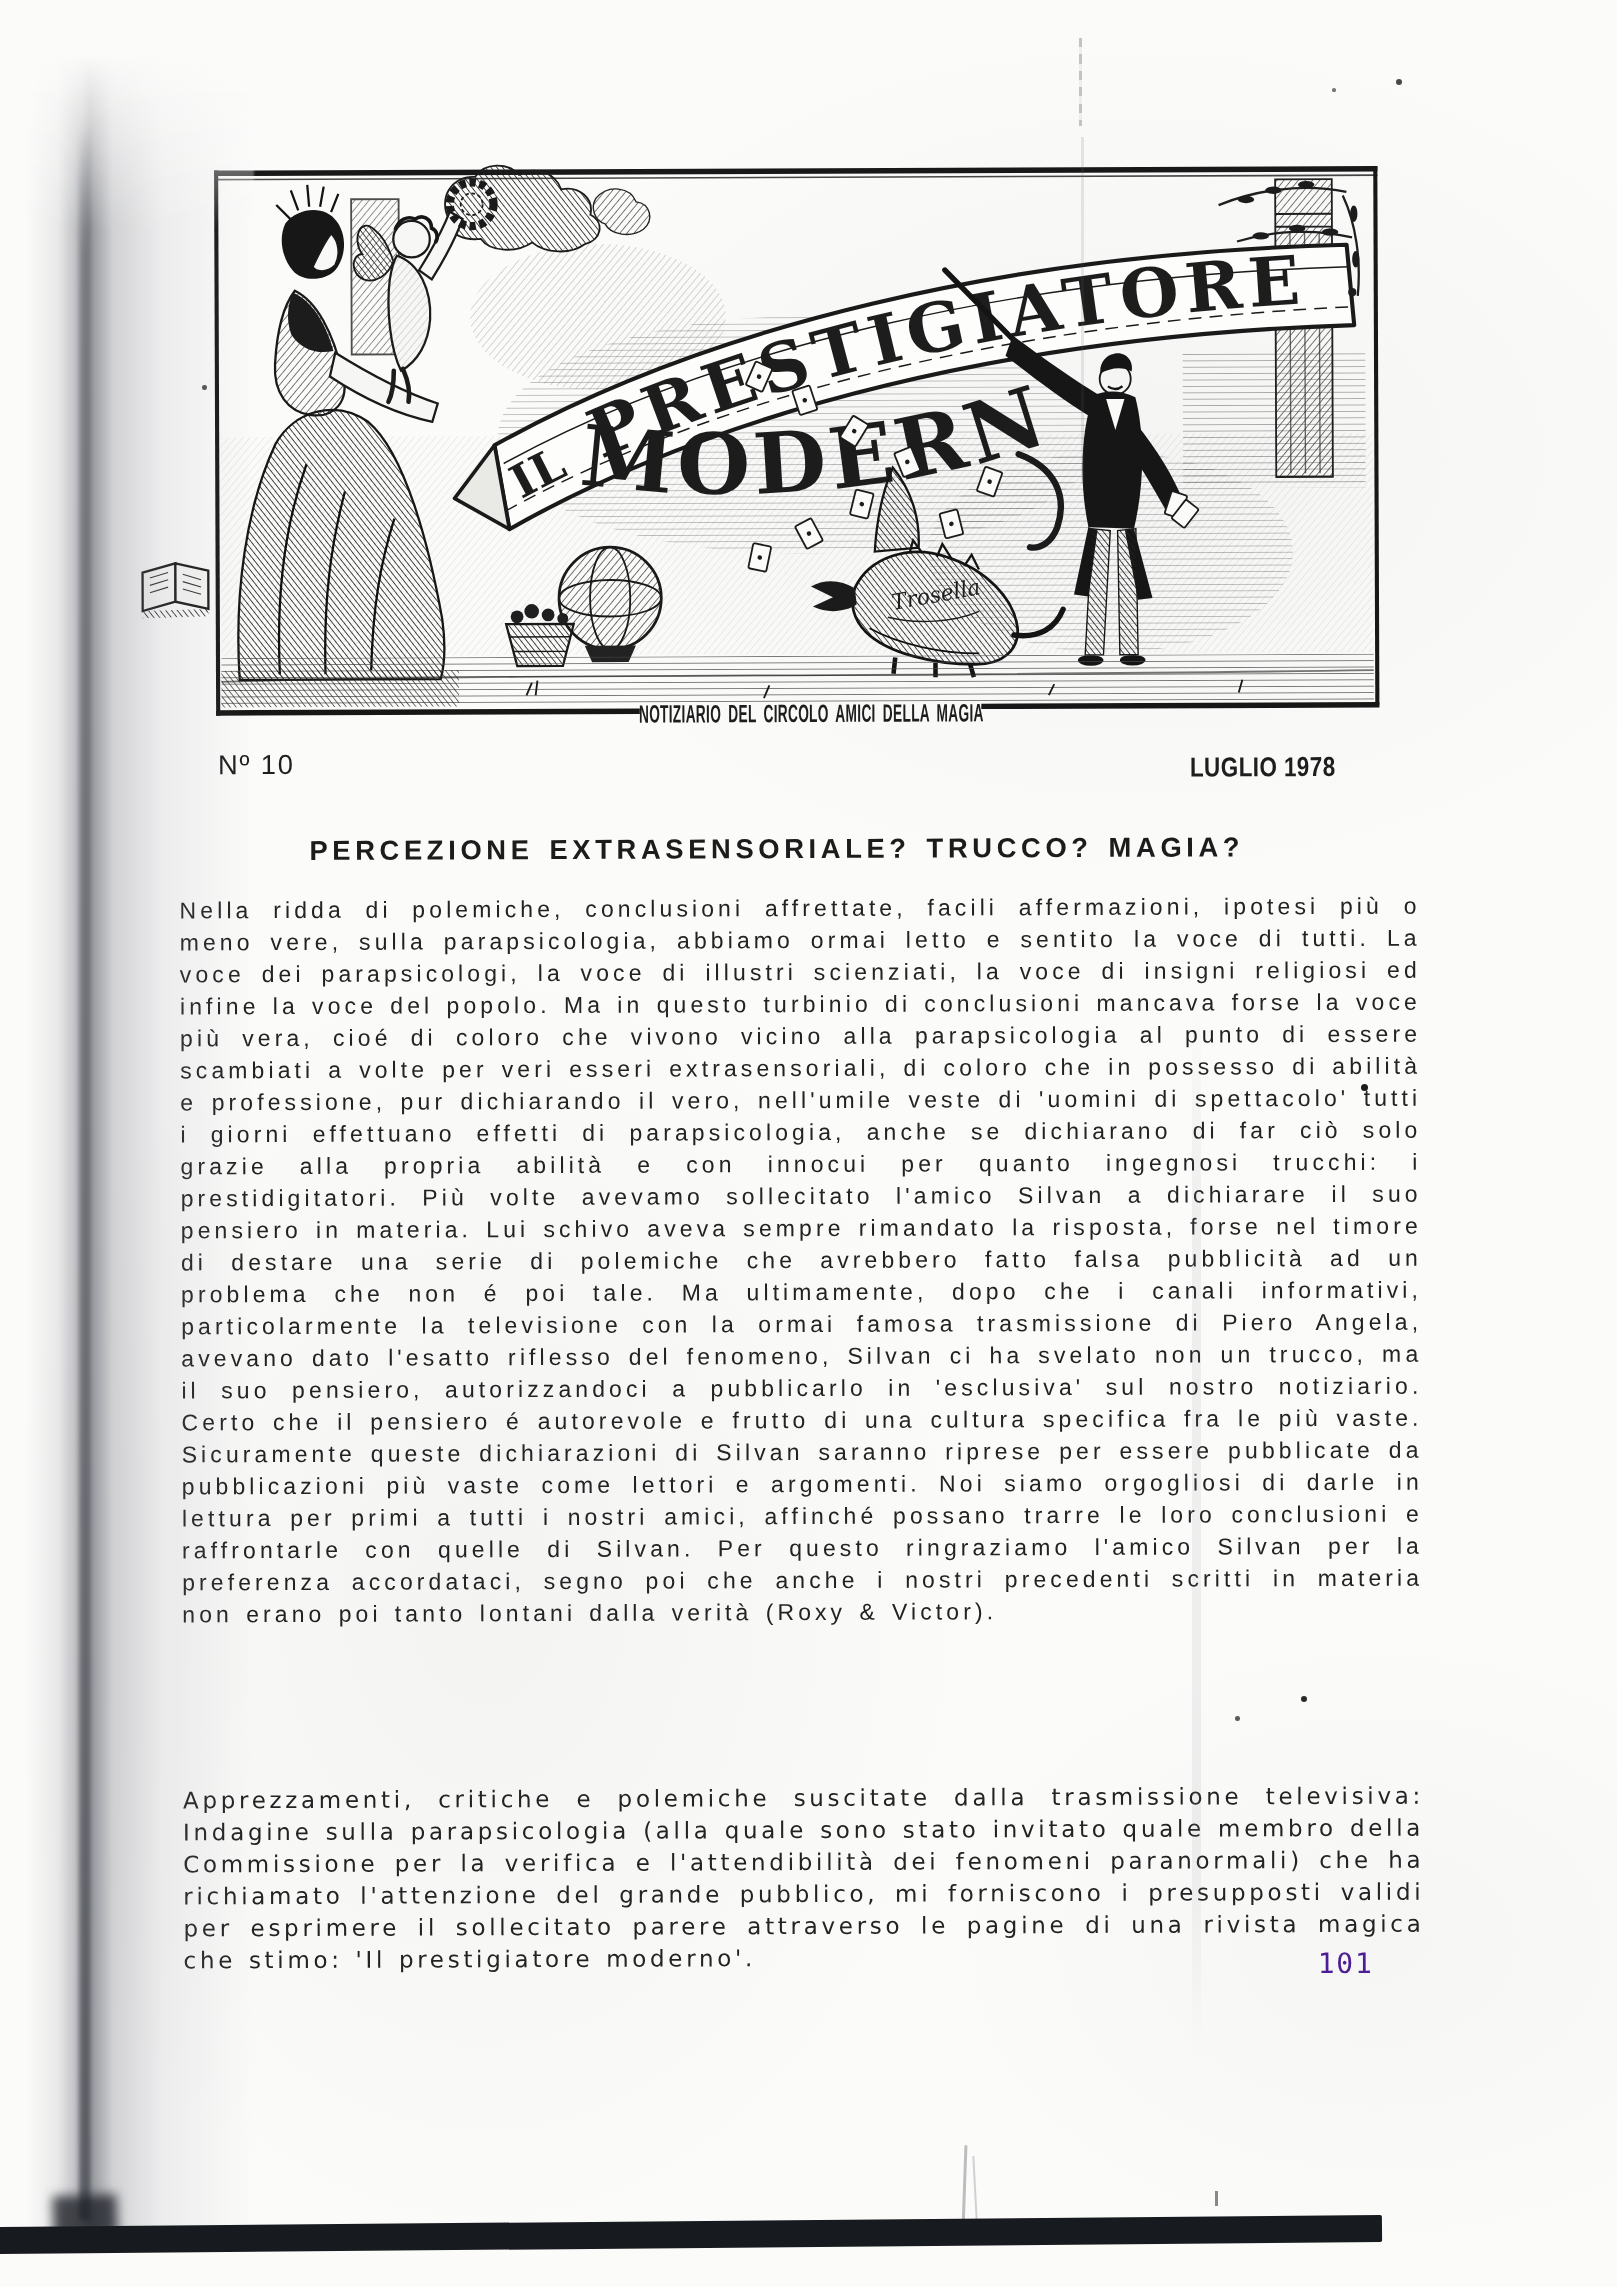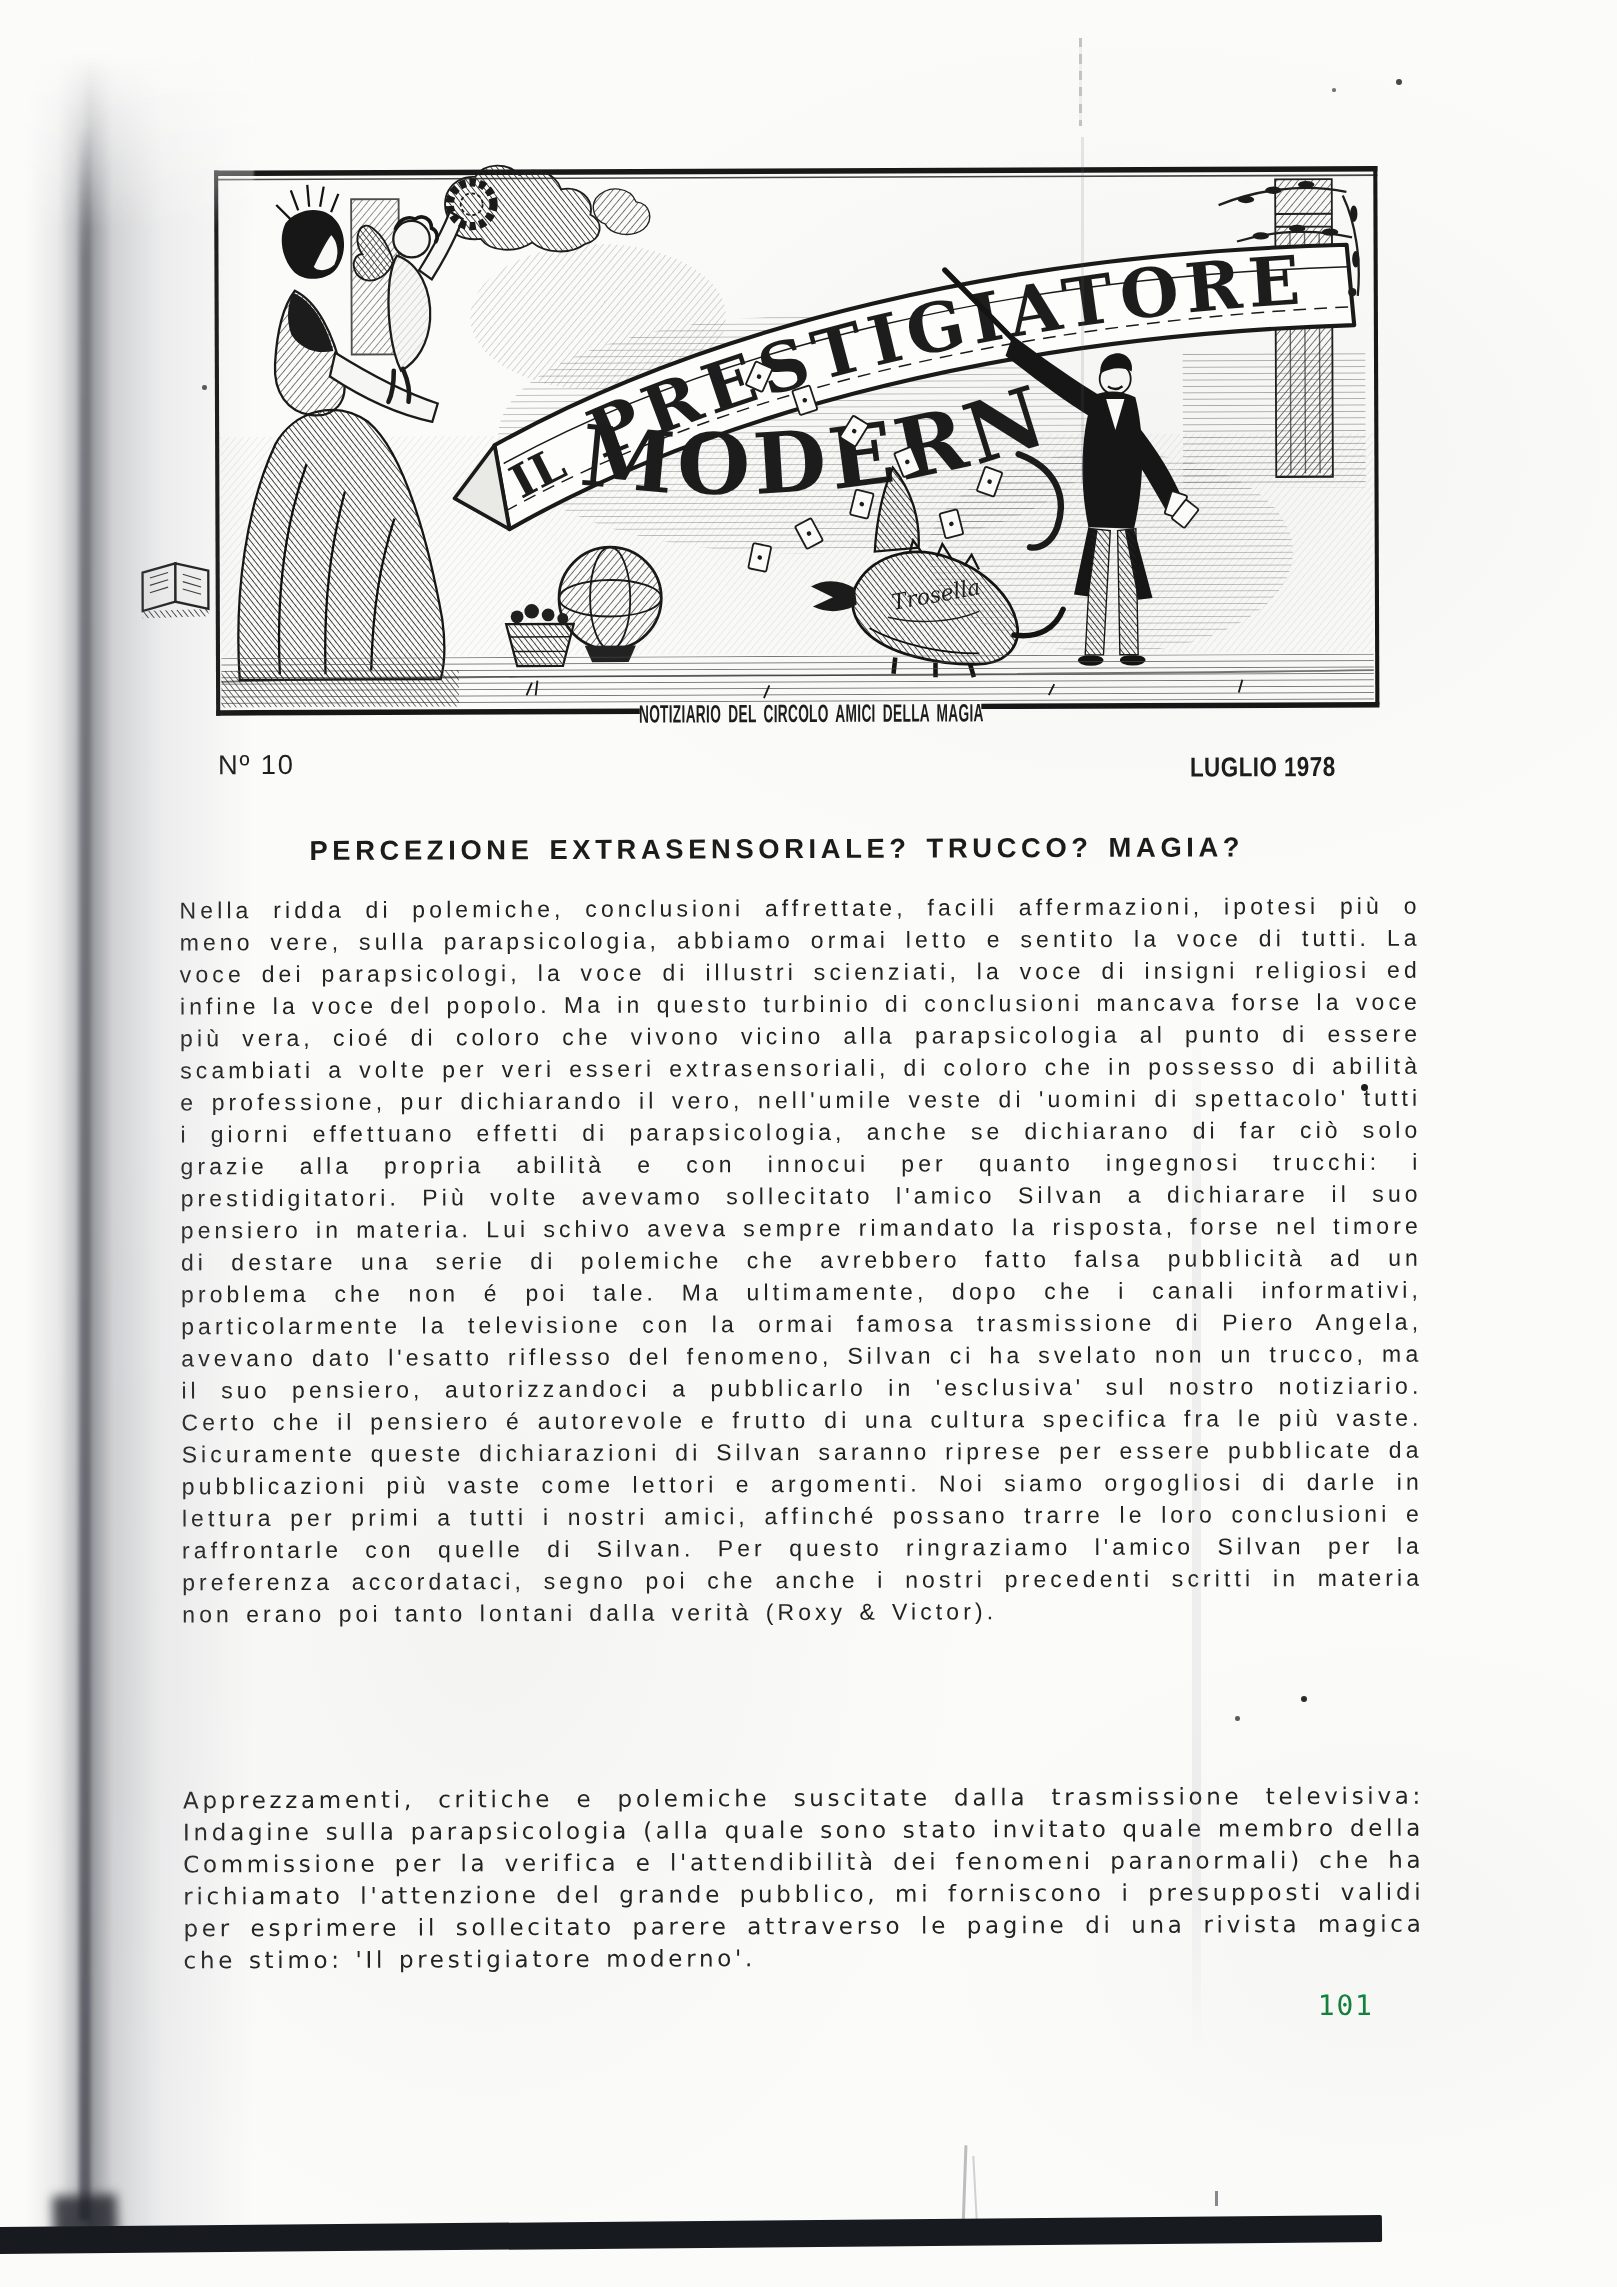--- a/index.html
+++ b/index.html
@@ -30,21 +30,21 @@
   .issue-date{position:absolute;right:280px;top:753px;font-size:27.4px;font-weight:bold;color:#1e1e1e;transform:scaleX(0.82);transform-origin:right center;letter-spacing:0.5px;white-space:nowrap;}
 
   
   .article-title{
     position:absolute;left:157px;top:833px;width:1241px;text-align:center;
     font-weight:bold;font-size:27.4px;letter-spacing:4.6px;word-spacing:3.7px;color:#1c1c1c;white-space:nowrap;
   }
   .para{position:absolute;left:180px;width:1241px;text-align:justify;color:#232323;}
   .para-1{top:892px;font-size:23px;letter-spacing:4.1px;word-spacing:2.7px;line-height:32px;}
   .para-2{top:1782px;font-family:"DejaVu Sans",sans-serif;font-size:23px;letter-spacing:3.7px;word-spacing:1.8px;line-height:32px;}
-  .page-number{position:absolute;left:1314px;top:1991px;font-family:"DejaVu Sans Mono",monospace;font-size:28px;letter-spacing:1.8px;color:#15803d;}
+  .page-number{position:absolute;left:1314px;top:1949px;font-family:"DejaVu Sans Mono",monospace;font-size:28px;letter-spacing:1.8px;color:#4c1d95;}
 
   
   .artifact{position:absolute;pointer-events:none;}
   .spine-shadow{
     left:25.6px;top:55px;width:228px;height:2179px;z-index:4;filter:blur(0.9px);
     background:linear-gradient(90deg,
       rgba(140,140,148,0) 0%, rgba(140,140,148,0.16) 14%,
       rgba(84,86,96,0.42) 24%, rgba(58,60,70,0.55) 28%,
       rgba(110,112,122,0.30) 38%, rgba(150,152,160,0.14) 60%,
       rgba(160,162,168,0) 100%);

